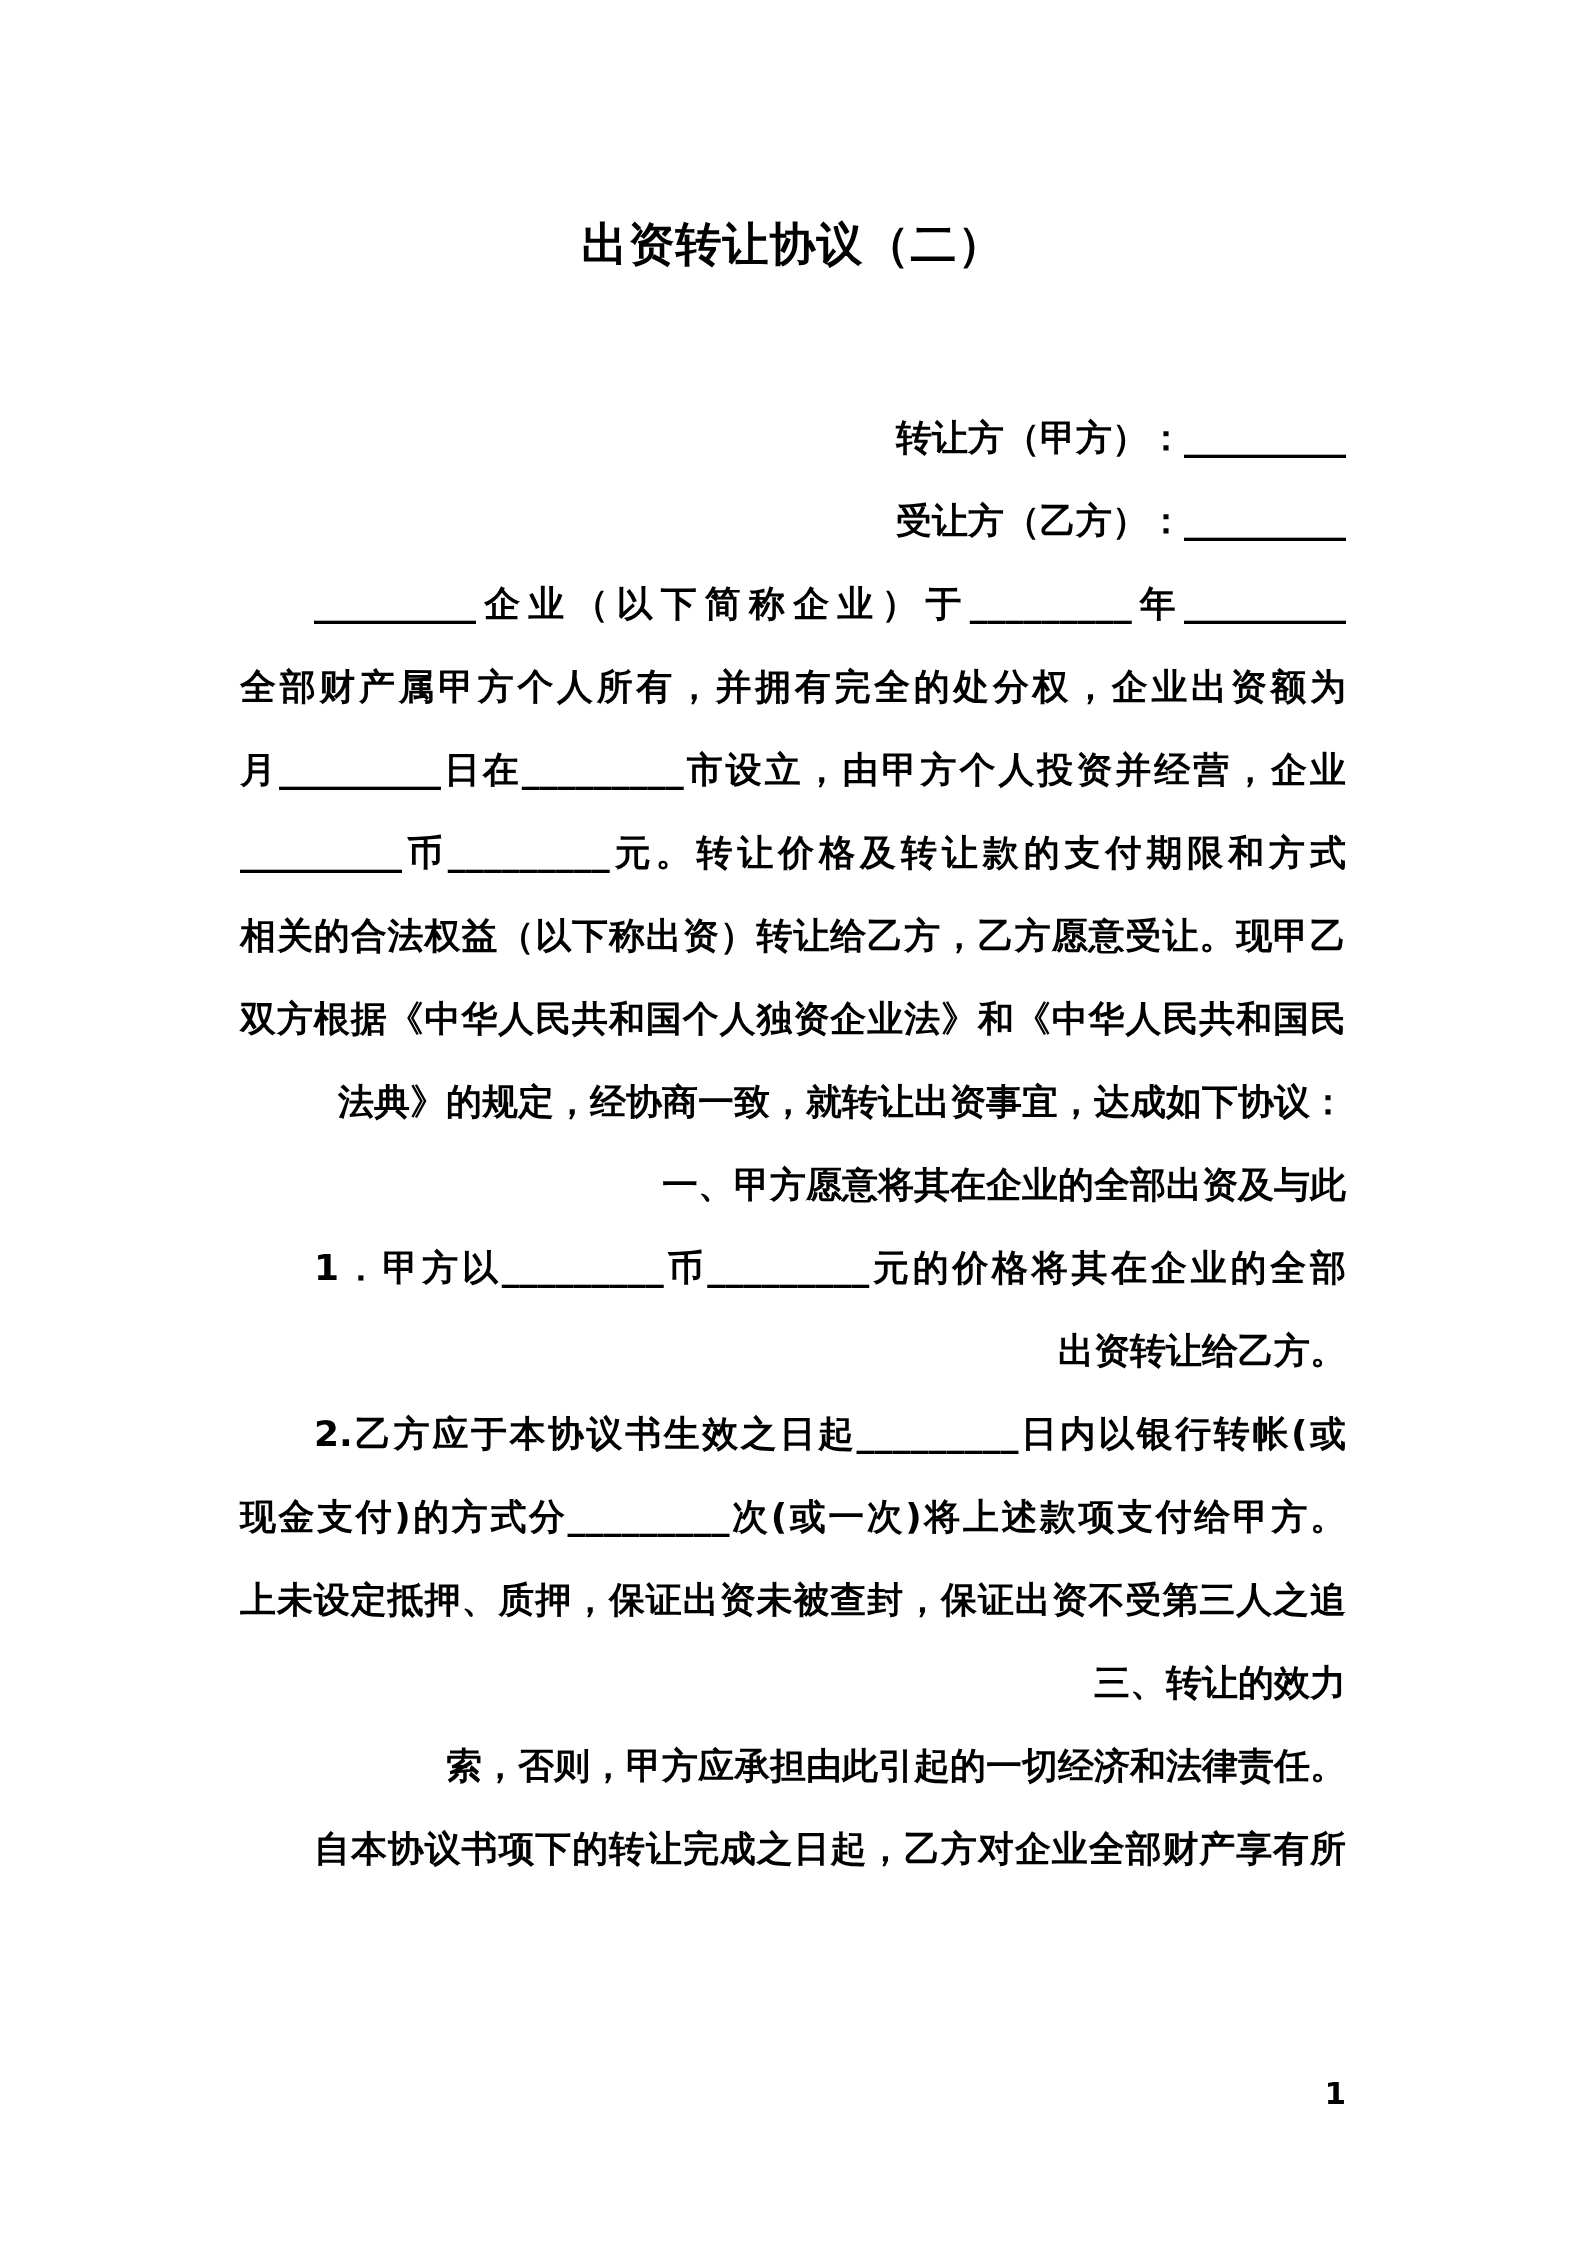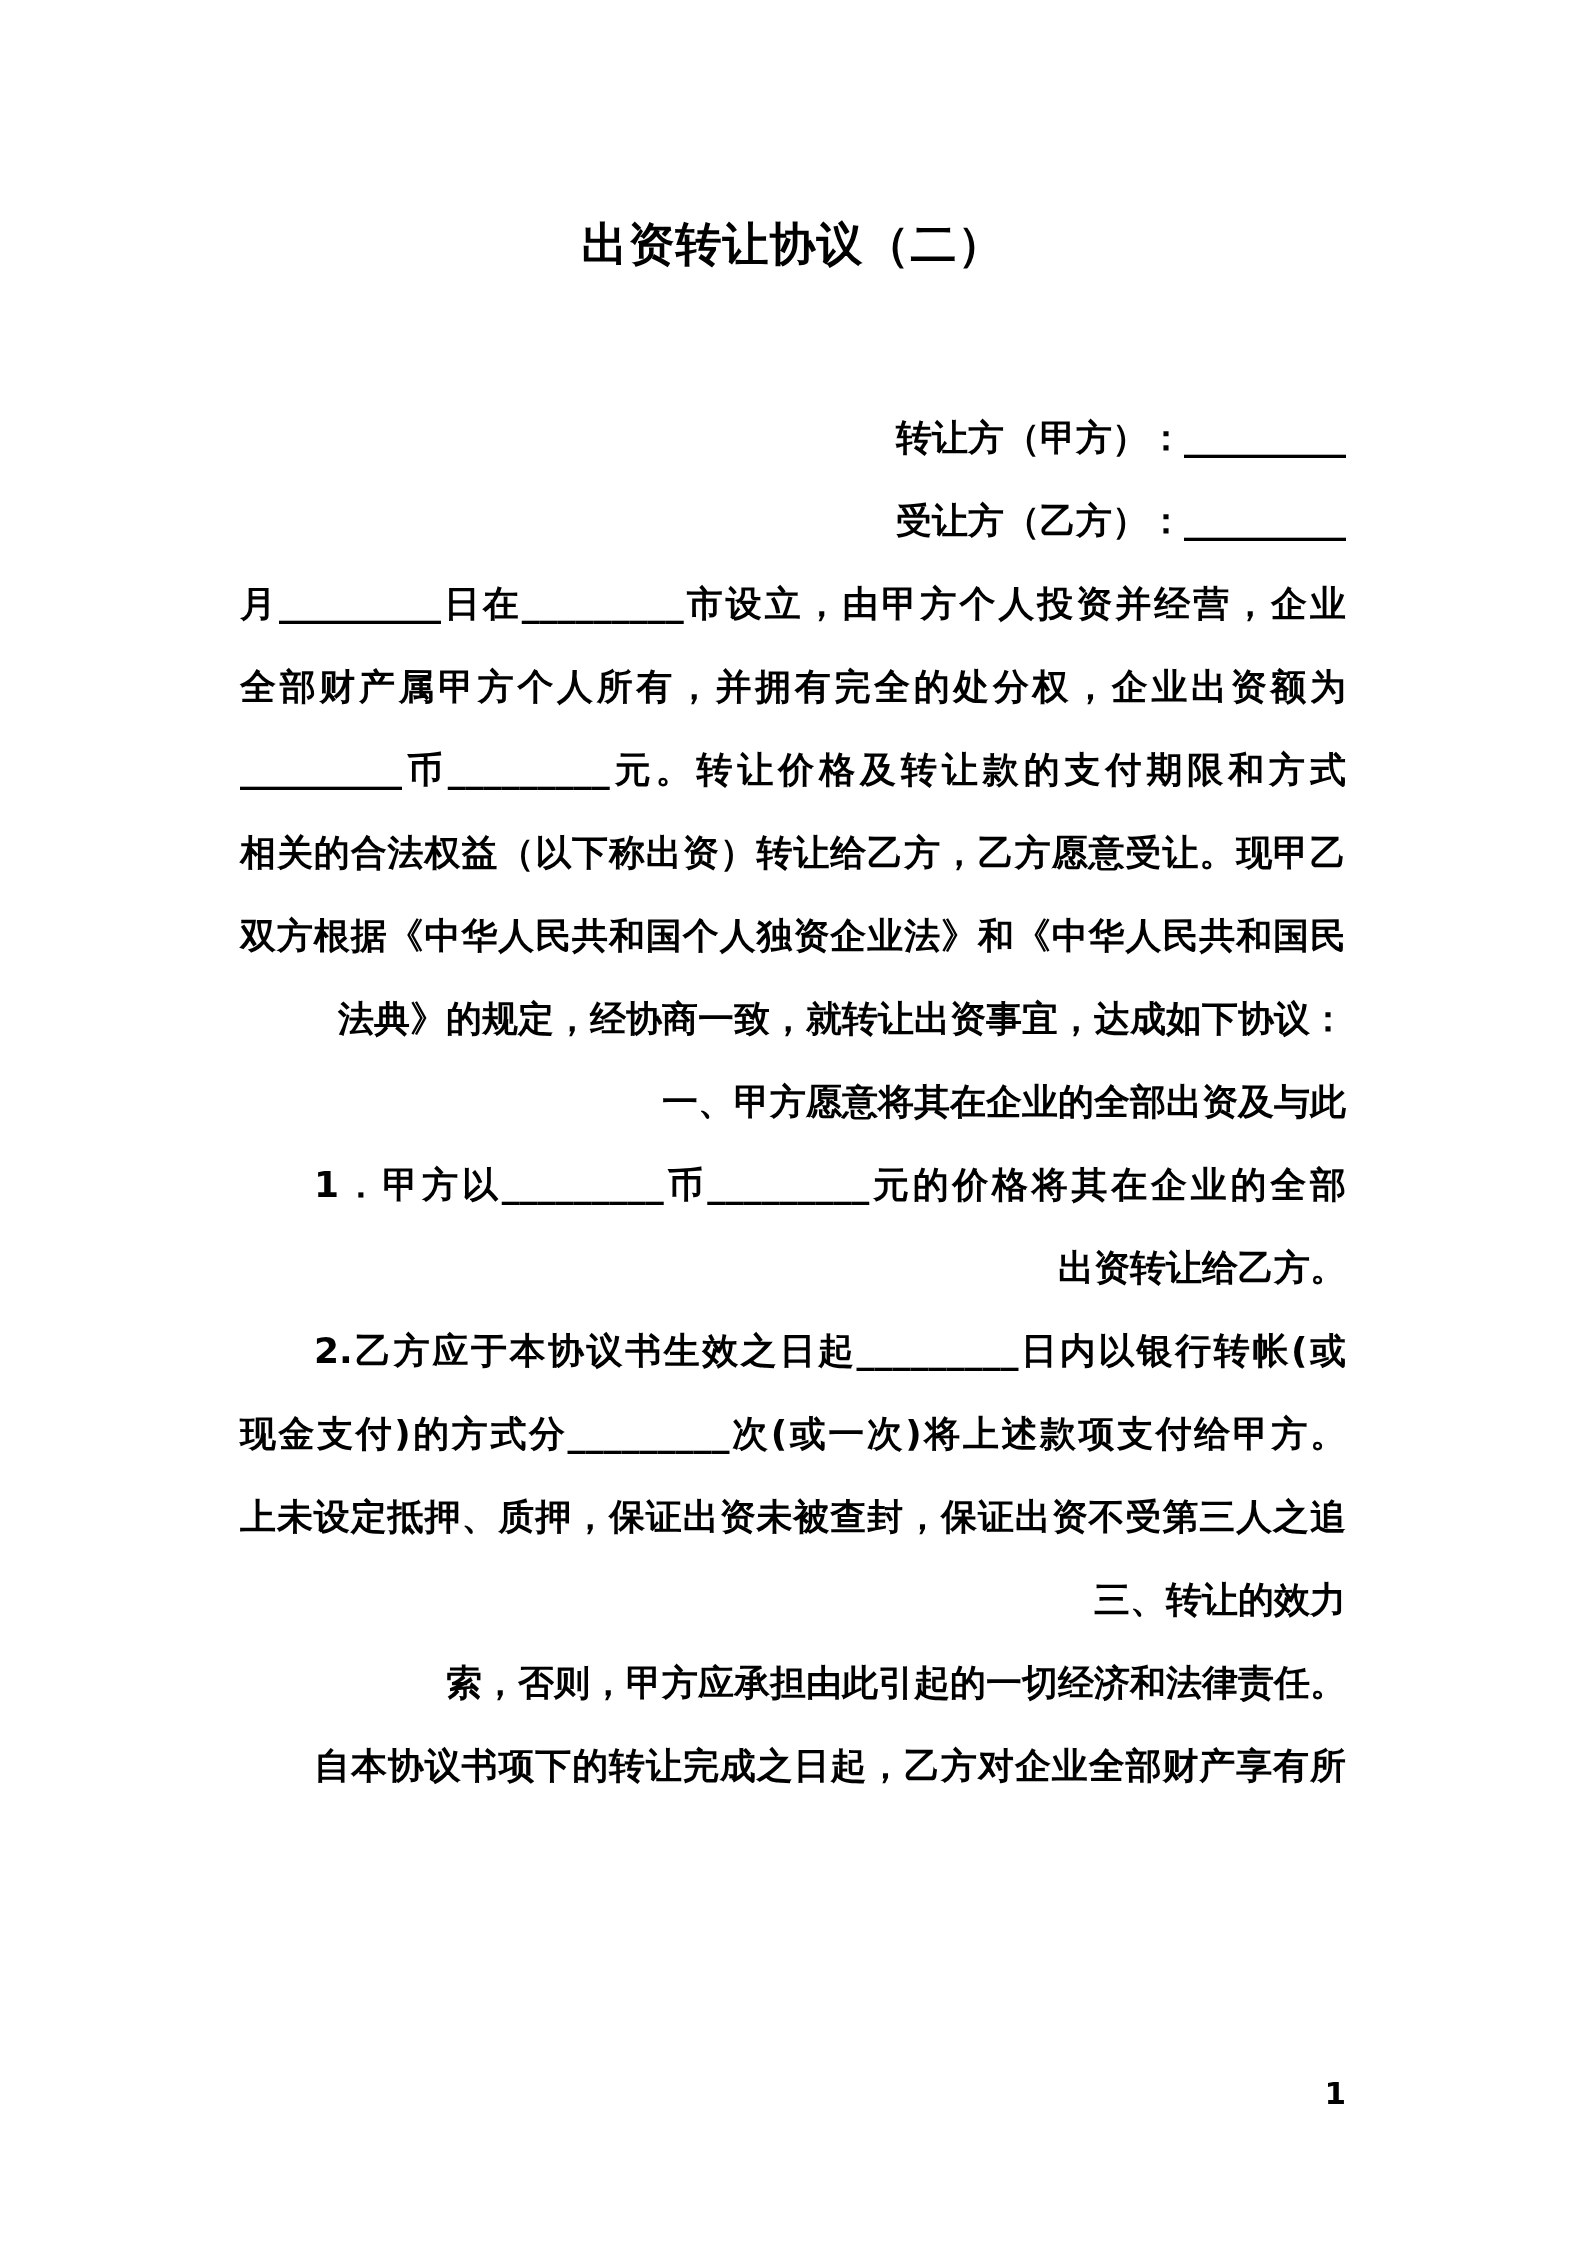--- a/index.html
+++ b/index.html
@@ -62,22 +62,23 @@
 </style>
 </head>
 <body>
 
 <div class="page">
   <div class="doc-title">出资转让协议（二）</div>
 
   <div class="doc-body">
       <div class="line indent">转让方（甲方）：_________</div>
       <div class="line indent">受让方（乙方）：_________</div>
+      <div class="line indent justify">_________企业（以下简称企业）于_________年_________</div>
+      <div class="line justify">全部财产属甲方个人所有，并拥有完全的处分权，企业出资额为</div>
       <div class="line justify">月_________日在_________市设立，由甲方个人投资并经营，企业</div>
-      <div class="line justify">全部财产属甲方个人所有，并拥有完全的处分权，企业出资额为</div>
       <div class="line justify">_________币_________元。转让价格及转让款的支付期限和方式</div>
       <div class="line justify">相关的合法权益（以下称出资）转让给乙方，乙方愿意受让。现甲乙</div>
       <div class="line justify">双方根据《中华人民共和国个人独资企业法》和《中华人民共和国民</div>
       <div class="line">法典》的规定，经协商一致，就转让出资事宜，达成如下协议：</div>
       <div class="line indent">一、甲方愿意将其在企业的全部出资及与此</div>
       <div class="line indent justify">1．甲方以_________币_________元的价格将其在企业的全部</div>
       <div class="line">出资转让给乙方。</div>
       <div class="line indent justify">2.乙方应于本协议书生效之日起_________日内以银行转帐(或</div>
       <div class="line justify">现金支付)的方式分_________次(或一次)将上述款项支付给甲方。</div>
       <div class="line justify">上未设定抵押、质押，保证出资未被查封，保证出资不受第三人之追</div>

